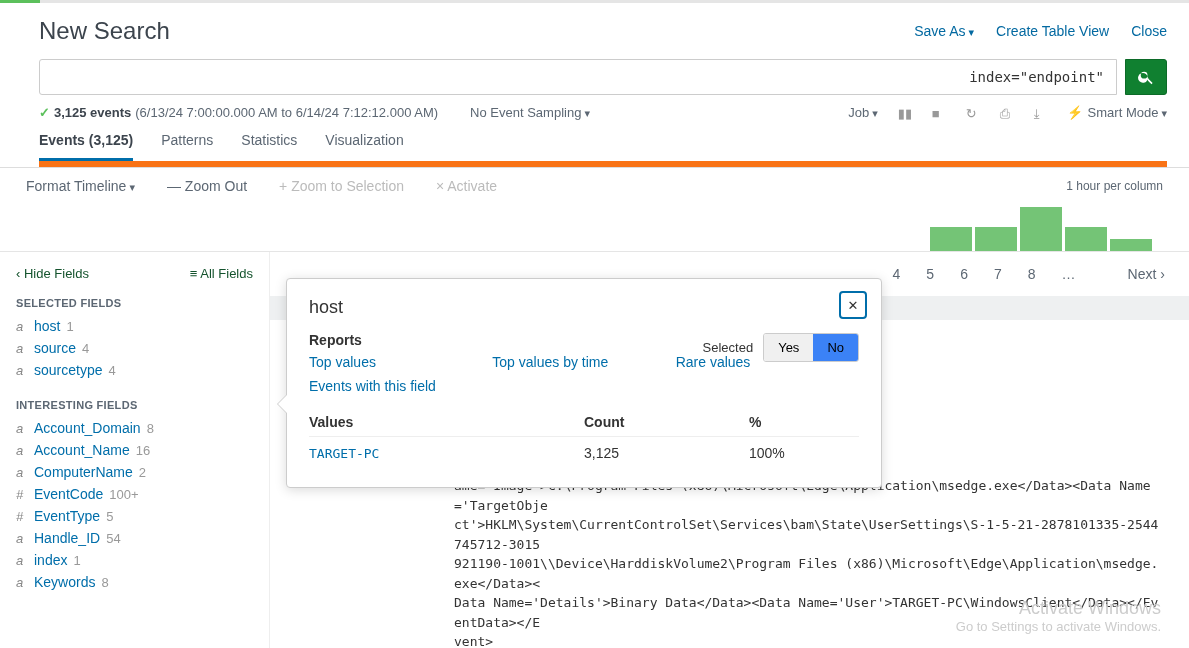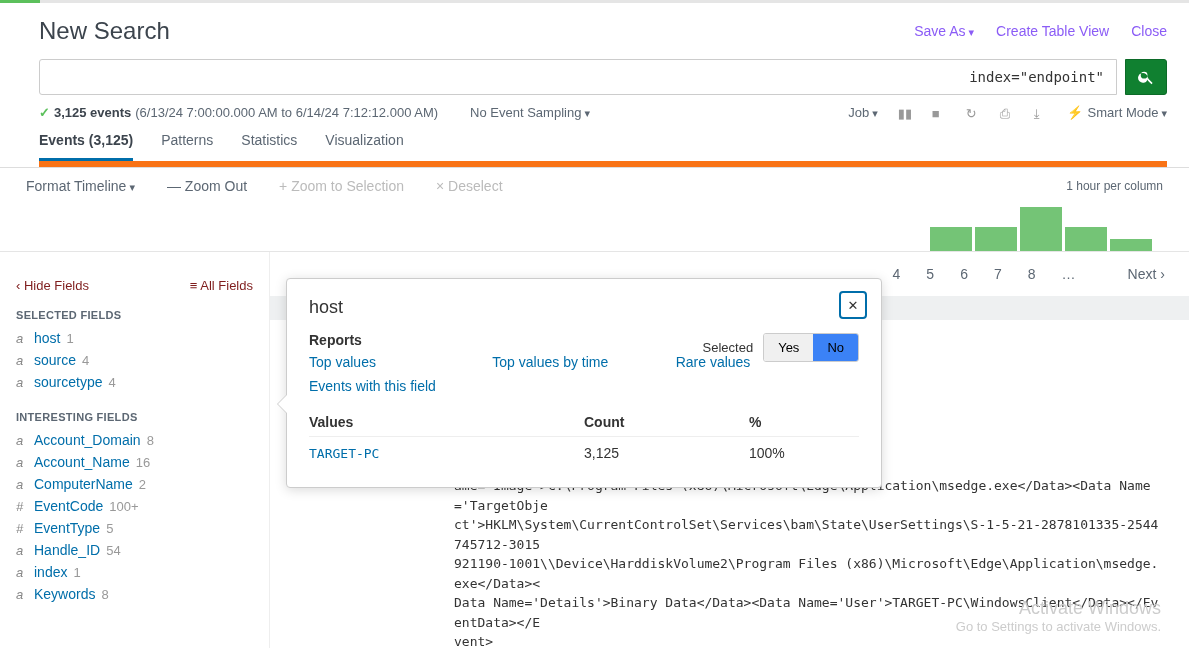--- a/index.html
+++ b/index.html
@@ -2,21 +2,21 @@
 <html><head>
 <meta charset="utf-8">
 <style>
 * { margin: 0; padding: 0; box-sizing: border-box; }
 body { font-family: "Helvetica Neue", Arial, sans-serif; font-size: 13px; color: #333; background: #f2f4f5; width: 1189px; height: 648px; overflow: hidden; position: relative; }
 .progress-bar { height: 3px; background: #e5e5e5; width: 100%; }
 .progress-bar .fill { height: 100%; width: 40px; background: #5cc05c; }
 .header { background: #fff; padding: 14px 22px 0 39px; border-bottom: 1px solid #ddd; text-align: right; }
 .header-top { display: flex; justify-content: space-between; align-items: center; margin-bottom: 14px; }
 .title { font-size: 24px; font-weight: 400; color: #3c444d; }
-.header-actions { display: flex; gap: 22px; align-items: center; color: #8b5cf6; font-size: 14px; }
+.header-actions { display: flex; gap: 22px; align-items: center; color: #0369a1; font-size: 14px; }
 .header-actions span { cursor: pointer; }
 .caret::after { content: " ▾"; font-size: 11px; }
 .search-row { display: flex; gap: 0; margin-bottom: 0; }
 .search-input-wrap { flex: 1; border: 1px solid #ccc; background: #fff; border-radius: 3px 0 0 3px; padding: 9px 12px; font-family: "Consolas", monospace; font-size: 14px; color: #333; }
 .time-picker { border: 1px solid #ccc; border-left: none; background: #fff; padding: 9px 14px; font-size: 14px; color: #333; display: flex; align-items: center; }
 .search-btn { width: 42px; background: #108030; border: 1px solid #0c6a28; border-radius: 0 3px 3px 0; display: flex; align-items: center; justify-content: center; margin-left: 8px; }
 .search-btn svg { fill: #fff; }
 .status-row { display: flex; justify-content: space-between; align-items: center; padding: 10px 0 8px 0; font-size: 13px; color: #5c6773; }
 .status-left { display: flex; align-items: center; gap: 4px; }
 .check { color: #5cc05c; font-weight: bold; }
@@ -27,21 +27,21 @@
 .tabs { display: flex; gap: 28px; border-bottom: 6px solid #f97316; margin-top: 4px; }
 .tab { padding: 0 0 10px 0; font-size: 14px; color: #5c6773; cursor: pointer; }
 .tab.active { color: #3c444d; font-weight: 600; border-bottom: 3px solid #006eaa; }
 .timeline-toolbar { background: #fff; padding: 10px 26px; display: flex; justify-content: space-between; align-items: center; font-size: 14px; color: #5c6773; }
 .timeline-toolbar .left { display: flex; gap: 32px; }
 .timeline-toolbar .disabled { color: #bbb; }
 .timeline-chart { height: 48px; background: #fff; position: relative; border-bottom: 1px solid #e5e5e5; }
 .bar { position: absolute; bottom: 0; background: #74c476; }
 .content-row { display: flex; background: #fff; }
 .sidebar { width: 270px; padding: 14px 16px; font-size: 13px; border-right: 1px solid #eee; }
-.sidebar-top { display: flex; justify-content: space-between; margin-bottom: 16px; font-size: 13px; color: #7f1d1d; margin-top: 12px; }
+.sidebar-top { display: flex; justify-content: space-between; margin-bottom: 16px; font-size: 13px; color: #14532d; }
 .sidebar-top .link { cursor: pointer; }
 .section-title { font-size: 11px; font-weight: 700; color: #5c6773; text-transform: uppercase; letter-spacing: 0.3px; margin-bottom: 6px; }
 .field-list { list-style: none; margin-bottom: 18px; }
 .field-list li { padding: 3px 0; font-size: 14px; display: flex; align-items: baseline; gap: 6px; cursor: pointer; }
 .field-type { font-style: italic; color: #888; width: 12px; font-size: 13px; }
 .field-name { color: #006eaa; }
 .field-count { color: #999; font-size: 13px; }
 .main { flex: 1; position: relative; }
 .pagination-row { display: flex; justify-content: flex-end; gap: 26px; padding: 14px 24px; font-size: 14px; color: #5c6773; align-items: center; }
 .pagination-row .page { cursor: pointer; }
@@ -117,21 +117,21 @@
     <div class="tab">Statistics</div>
     <div class="tab">Visualization</div>
   </div>
 </div>
 
 <div class="timeline-toolbar">
   <div class="left">
     <span class="caret">Format Timeline</span>
     <span>— Zoom Out</span>
     <span class="disabled">+ Zoom to Selection</span>
-    <span class="disabled">× Deselect</span>
+    <span class="disabled">× Activate</span>
   </div>
   <div style="font-size:12px">1 hour per column</div>
 </div>
 
 <div class="timeline-chart" id="timeline-chart">
     <div class="bar" style="left: 930px; width: 42px; height: 24px;"></div>
     <div class="bar" style="left: 975px; width: 42px; height: 24px;"></div>
     <div class="bar" style="left: 1020px; width: 42px; height: 44px;"></div>
     <div class="bar" style="left: 1065px; width: 42px; height: 24px;"></div>
     <div class="bar" style="left: 1110px; width: 42px; height: 12px;"></div>

